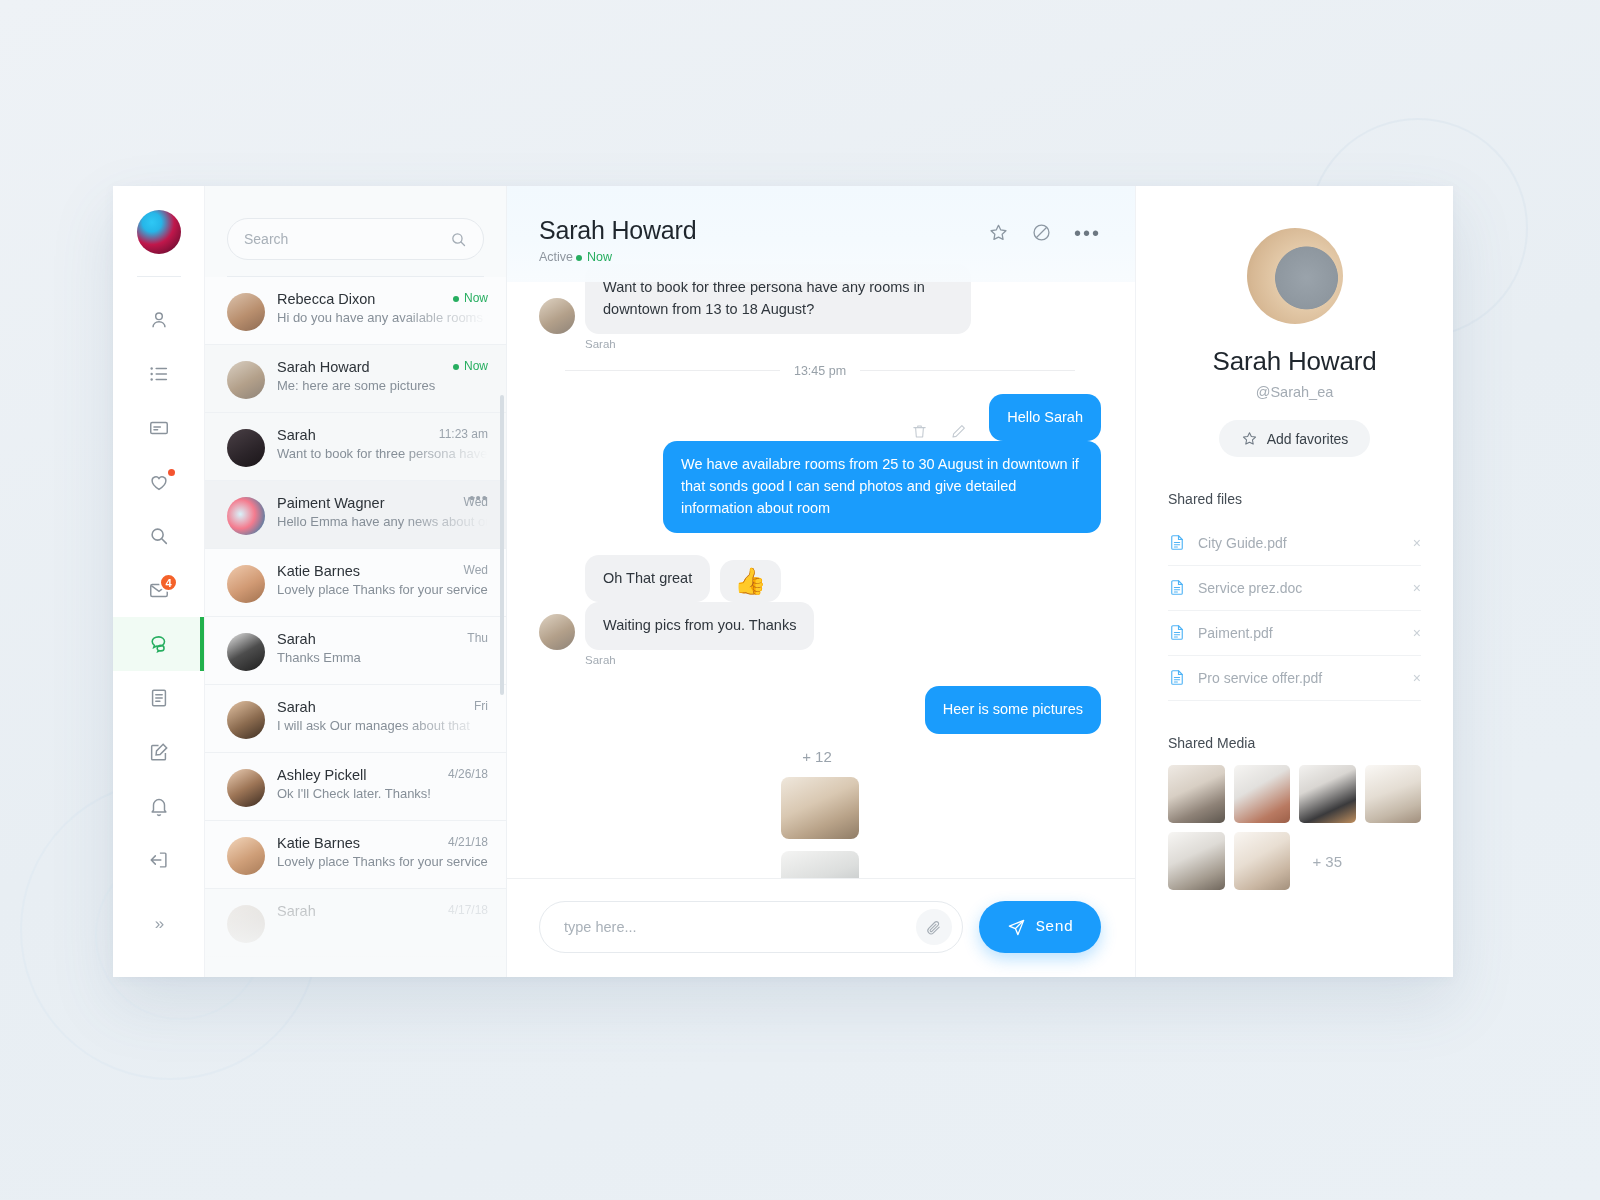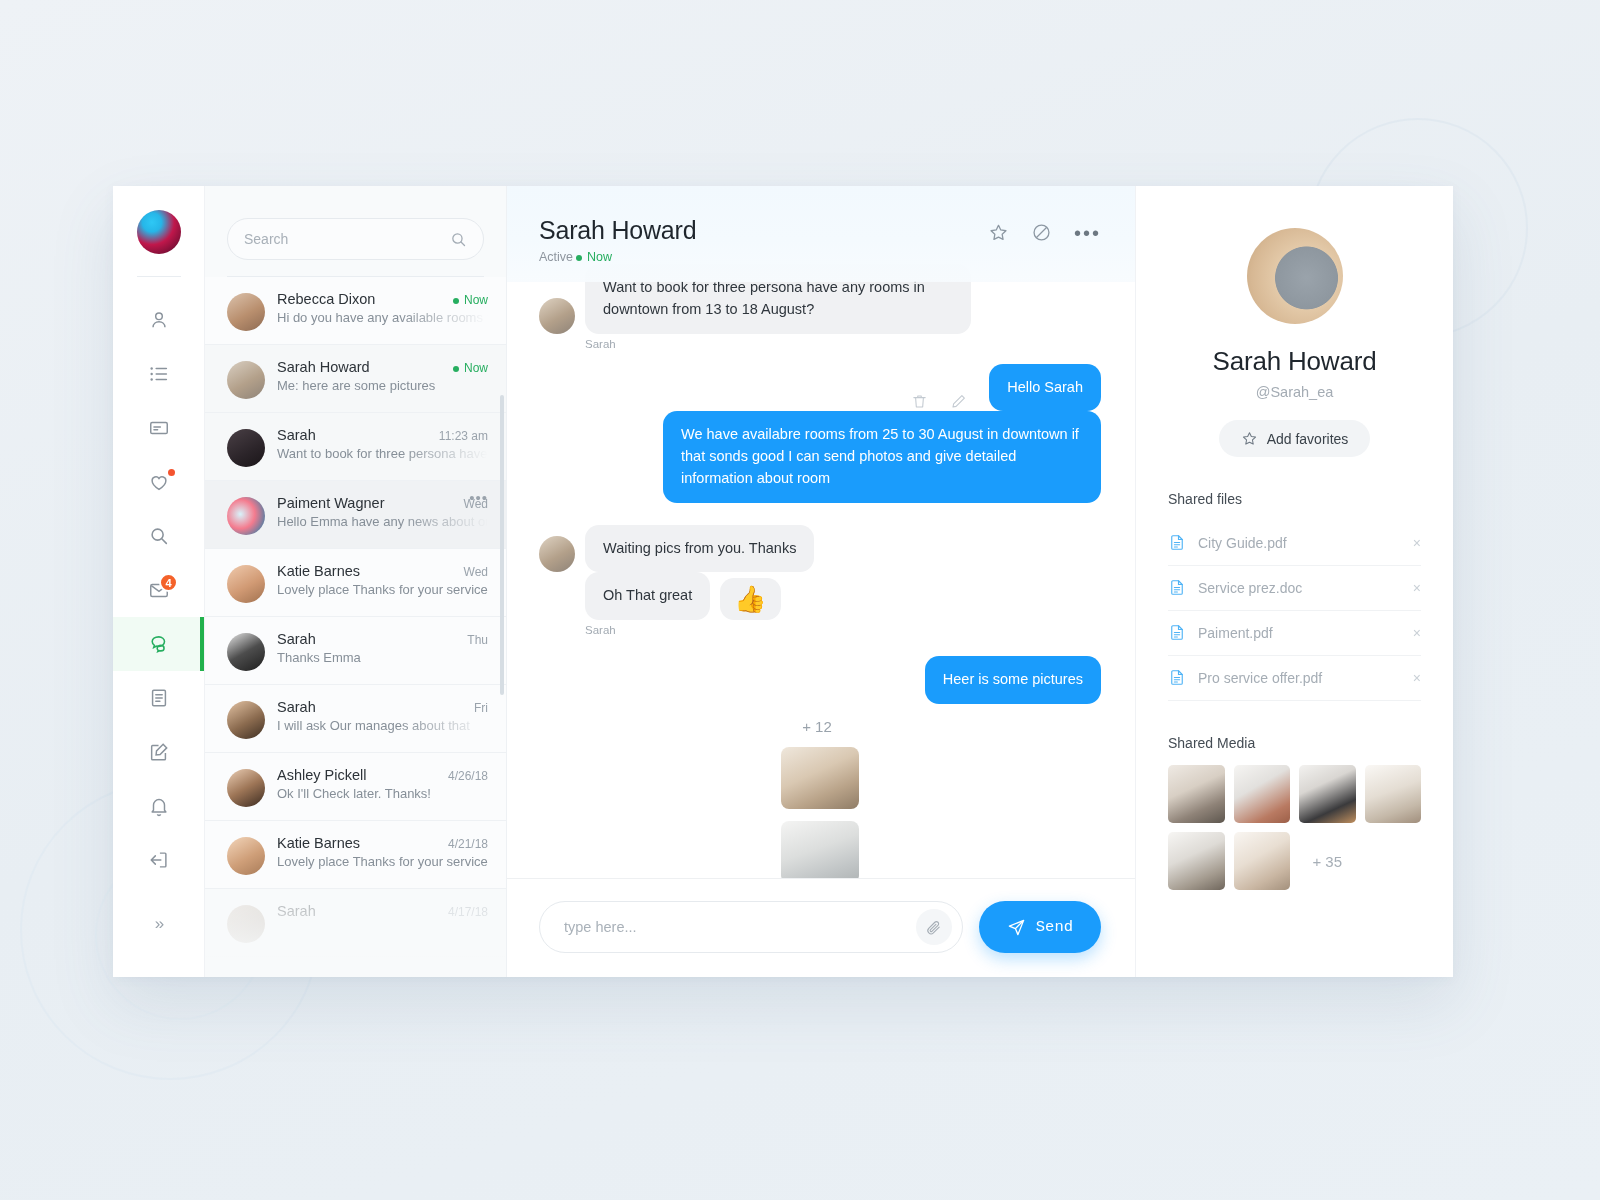--- a/index.html
+++ b/index.html
@@ -86,21 +86,21 @@
     padding: 14px 18px 13px 22px; position:relative; cursor:pointer;
     border-bottom:1px solid #eef1f4; background:#fbfcfd;
   }
   .row.alt { background:#f6f8f9; }
   .row.hl { background:#f0f2f4; }
   .row .av {
     width:38px; height:38px; border-radius:50%; flex:0 0 38px; margin-top:2px;
     background:#cfd6dc; overflow:hidden;
   }
   .row .body { flex:1; min-width:0; }
-  .row .top { display:flex; align-items:flex-end; justify-content:space-between; gap:8px; }
+  .row .top { display:flex; align-items:flex-start; justify-content:space-between; gap:8px; }
   .row .nm { font-size:14.5px; color:#2d3339; font-weight:400; white-space:nowrap; }
   .row .meta { font-size:12px; color:#9aa3ac; white-space:nowrap; flex:0 0 auto; }
   .row .meta.now { color:#27ae60; }
   .row .meta.now::before {
     content:''; display:inline-block; width:6px; height:6px; border-radius:50%;
     background:#27ae60; margin-right:5px; vertical-align:middle;
   }
   .row .pv {
     font-size:13px; color:#868f98; margin-top:3px;
     white-space:nowrap; overflow:hidden;
@@ -477,45 +477,46 @@
       </div>
 
       <div class="msgs">
 
         <div class="msg-row">
           <div class="m-av" style="background:linear-gradient(150deg,#dfd3c3,#b3a08a 55%,#8e8378)"></div>
           <div class="bub them" style="max-width:386px">Want to book for three persona have any rooms in downtown from 13 to 18 August?</div>
         </div>
         <div class="sender">Sarah</div>
 
+        <div class="timestamp">13:45 pm</div>
 
         <div class="msg-row me">
           <div class="msg-tools">
             <svg viewBox="0 0 24 24" fill="none" stroke="currentColor" stroke-width="1.5">
                 <path d="M4 6.5h16M9.5 6.5V4.2h5V6.5M6.5 6.5l1 13.3h9l1-13.3" stroke-linecap="round" stroke-linejoin="round"></path>
               </svg>
             <svg viewBox="0 0 24 24" fill="none" stroke="currentColor" stroke-width="1.5">
                 <path d="M16.8 3.7l3.5 3.5L8.6 18.9l-4.4.9.9-4.4z" stroke-linejoin="round"></path>
               </svg>
           </div>
           <div class="bub me">Hello Sarah</div>
         </div>
 
         <div class="msg-row me" style="margin-bottom:22px">
           <div class="bub me" style="max-width:438px">We have availabre rooms from 25  to 30 August in downtown if that sonds good I can send photos and give detailed information about room</div>
         </div>
 
+        <div class="msg-row" style="margin-left:46px">
+          <div class="bub them">Oh That great</div>
+          <div class="emoji-bub">👍</div>
+        </div>
+
         <div class="msg-row">
           <div class="m-av" style="background:linear-gradient(150deg,#dfd3c3,#b3a08a 55%,#8e8378)"></div>
           <div class="bub them">Waiting pics from you. Thanks</div>
-        </div>
-
-        <div class="msg-row" style="margin-left:46px">
-          <div class="bub them">Oh That great</div>
-          <div class="emoji-bub">👍</div>
         </div>
         <div class="sender" style="margin-bottom:20px">Sarah</div>
 
         <div class="msg-row me">
           <div class="bub me">Heer is some pictures</div>
         </div>
 
         <div class="thumbs">
           <span class="plus">+ 12</span>
           <div class="th" style="background:linear-gradient(155deg,#efe7dc 0%,#d9c8b2 42%,#b9a389 70%,#8f7c66 100%)"></div>

